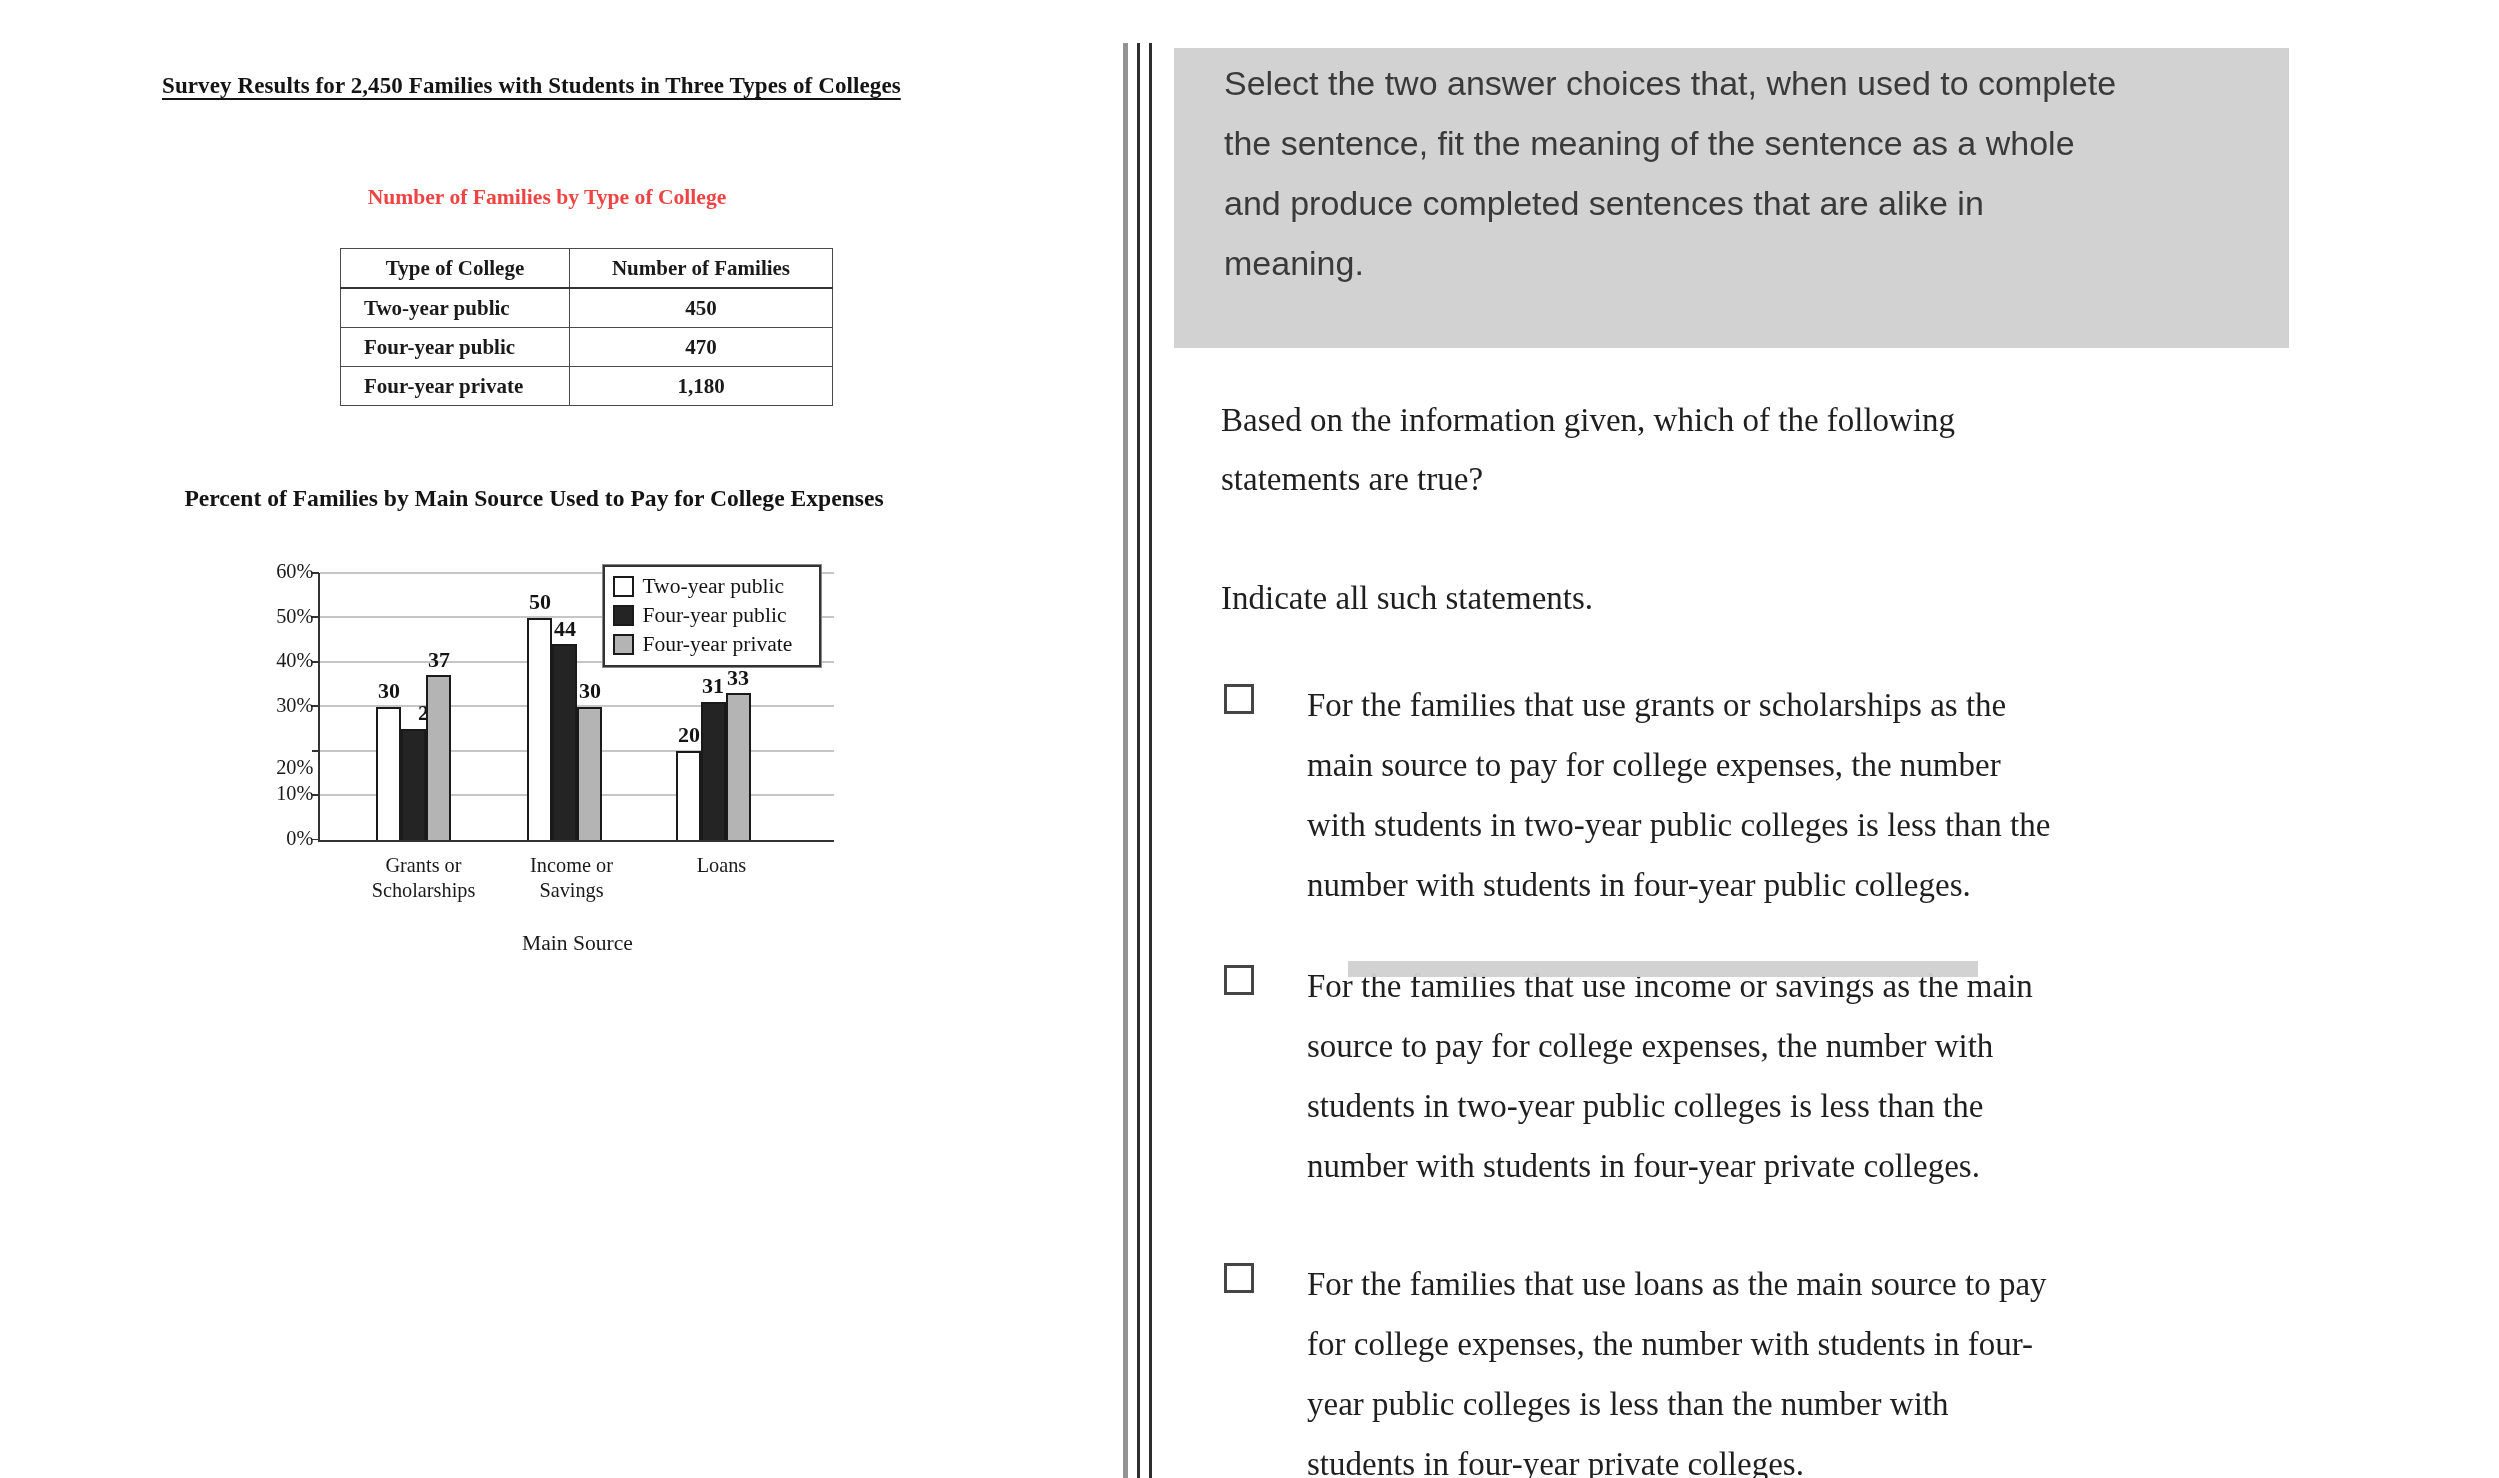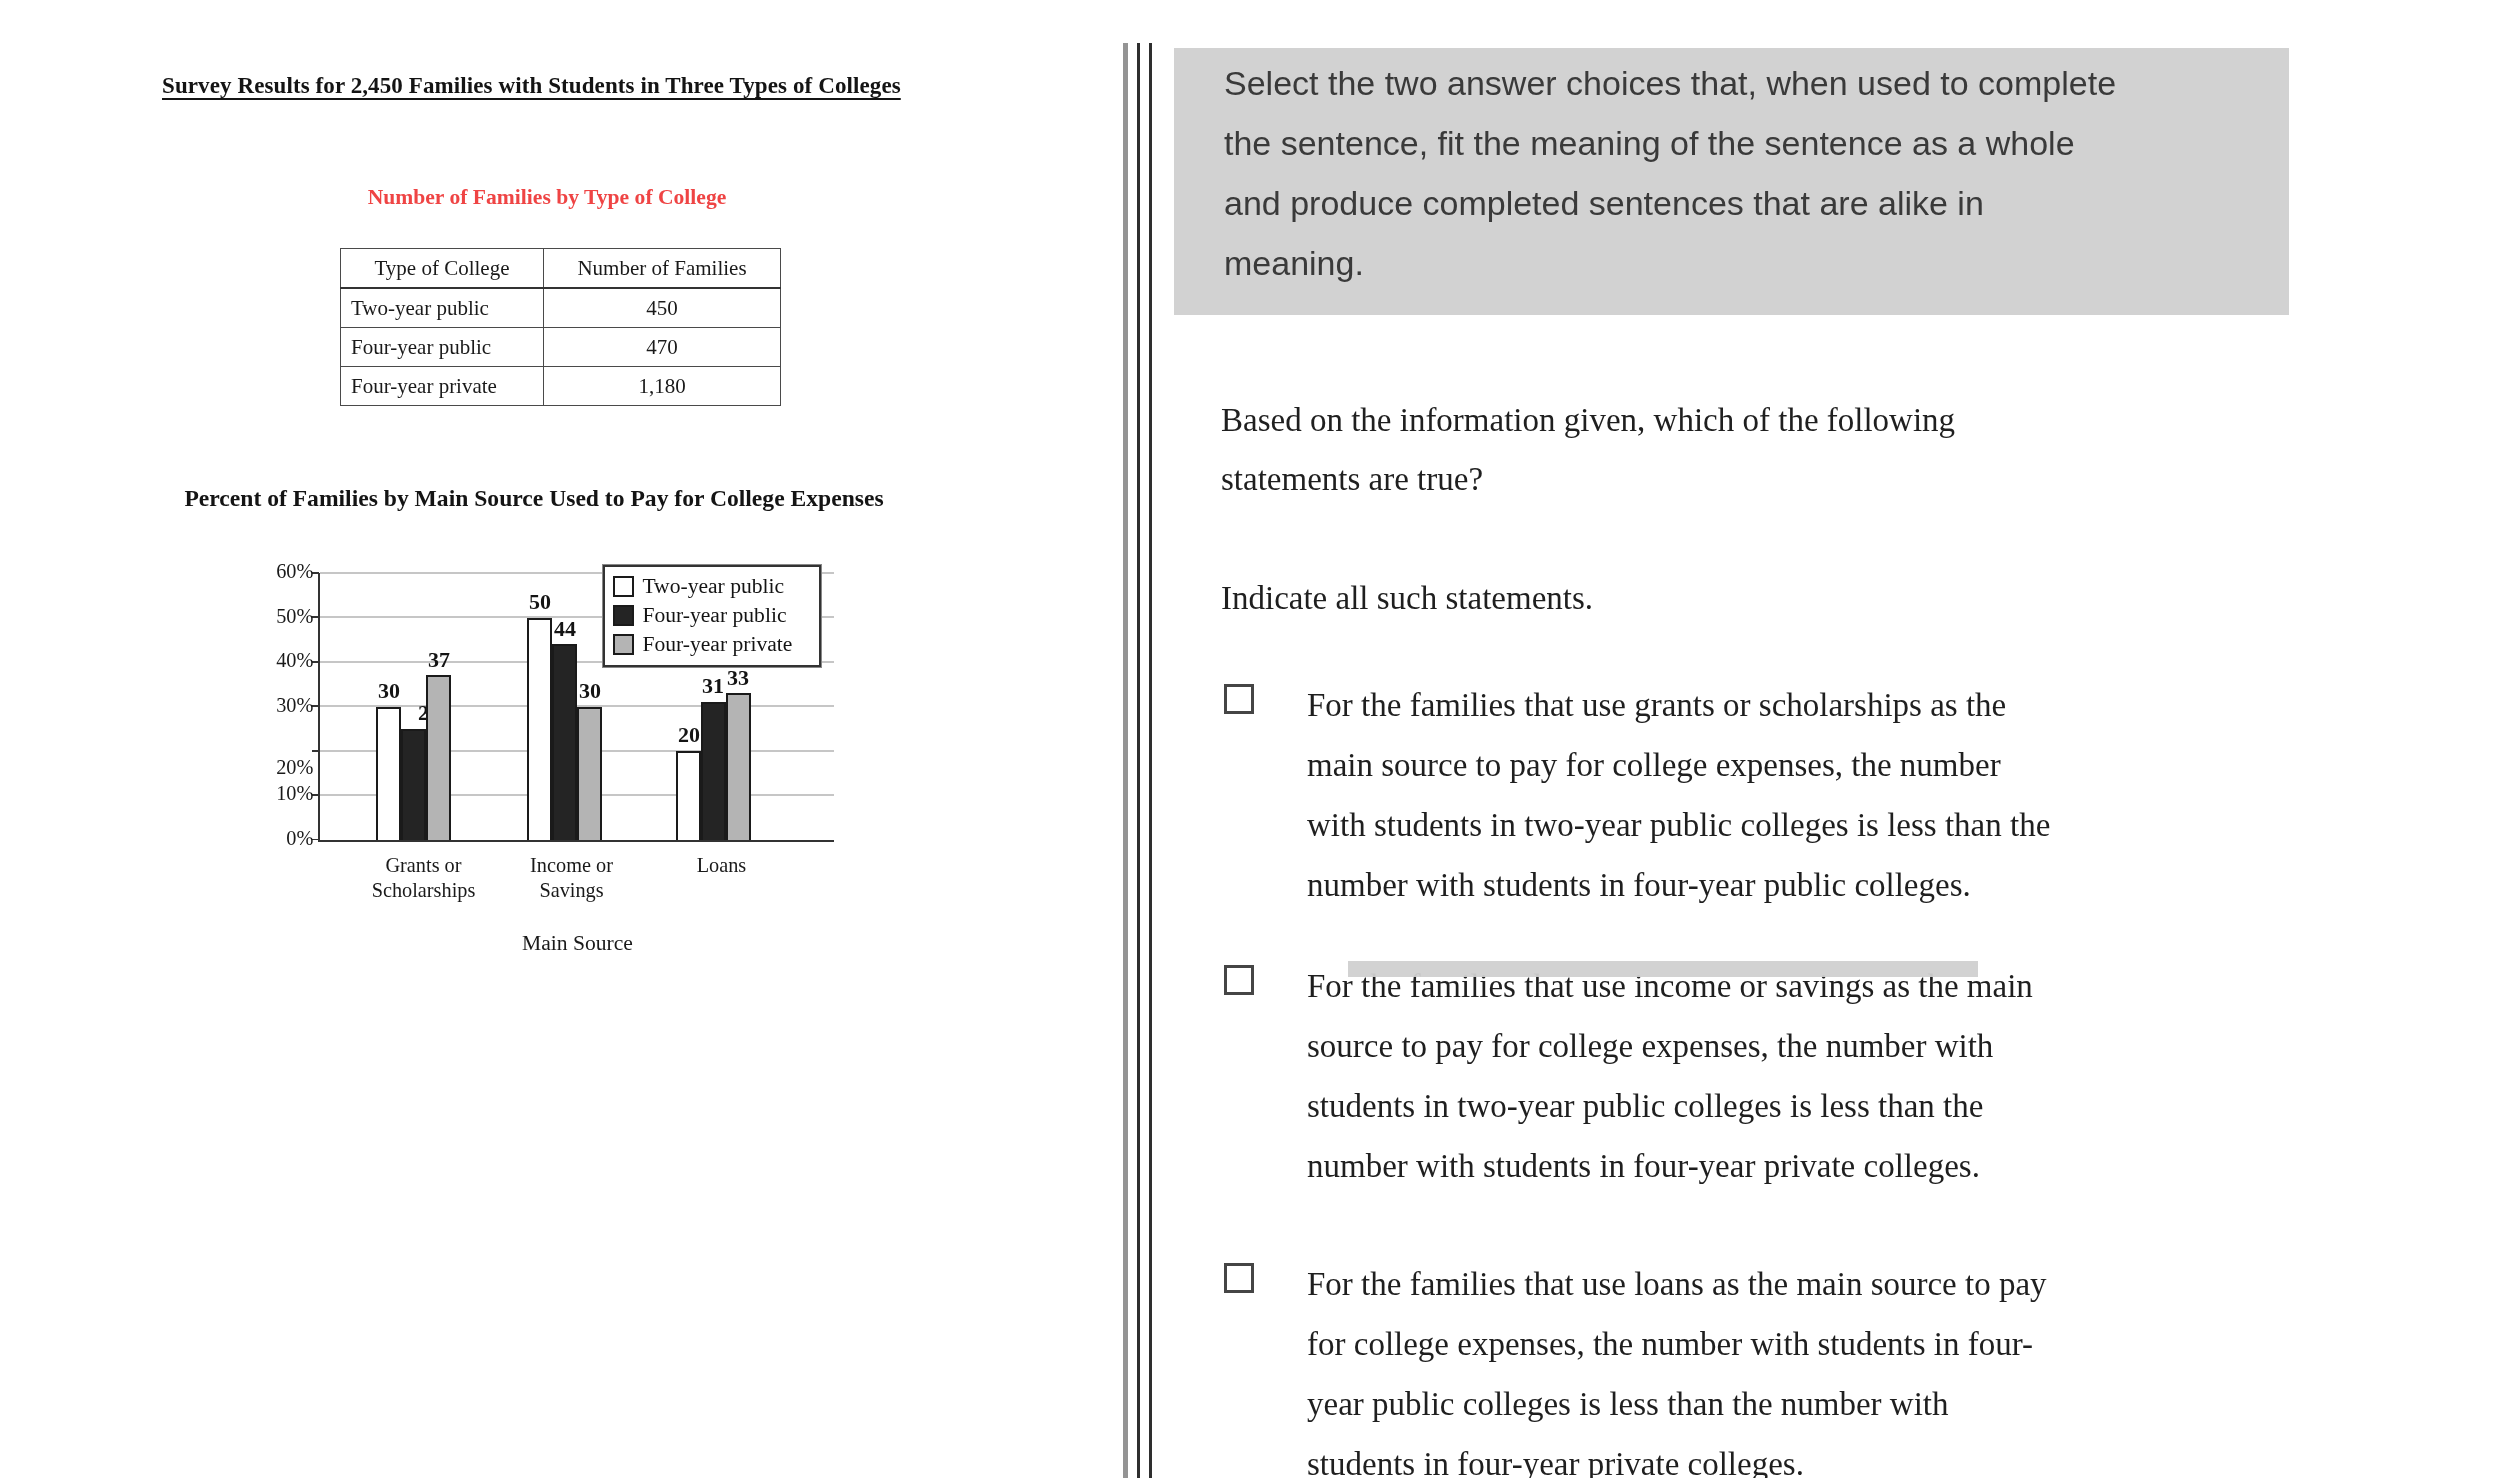--- a/index.html
+++ b/index.html
@@ -17,21 +17,21 @@
   }
   .table-title{
     position:absolute;left:298px;top:185px;width:498px;text-align:center;
     font-size:21.6px;font-weight:bold;color:#ef4444;
   }
   table.families{
     position:absolute;left:340px;top:248px;border-collapse:collapse;
     font-size:21px;color:#1a1a1a;background:#fff;
   }
   table.families th,table.families td{
-    border:1.3px solid #4a4a4a;height:38px;padding:0 10px;font-weight:normal;
+    border:1.3px solid #4a4a4a;height:38px;padding:0 23px;font-weight:bold;
   }
   table.families th{border-bottom:2.6px double #333;}
   table.families .c1{width:182px;text-align:left;}
   table.families .c2{width:216px;text-align:center;}
   table.families th.c1{text-align:center;}
   .chart-main-title{
     position:absolute;left:98px;top:485px;width:872px;text-align:center;
     font-size:23.6px;font-weight:bold;color:#141414;
   }
   .chart{
@@ -64,21 +64,21 @@
     position:absolute;top:367px;left:40px;width:525px;text-align:center;
     font-size:21.6px;color:#1a1a1a;
   }
   
   .divider{position:absolute;top:43px;height:1435px;}
   .div-gray{left:1123px;width:5.2px;background:#949494;}
   .div-dark1{left:1137px;width:2.6px;background:#2e2e2e;}
   .div-dark2{left:1149px;width:2.6px;background:#2e2e2e;}
   
   .instructions{
-    position:absolute;left:1174px;top:48px;width:1115px;height:267px;
+    position:absolute;left:1174px;top:48px;width:1115px;height:300px;
     box-sizing:border-box;background:#d2d2d2;color:#3a3a3a;
     font-family:"Liberation Sans", sans-serif;font-size:34px;line-height:60px;
     padding:5.2px 19.7px 0 50px;white-space:pre-line;
   }
   .question{
     position:absolute;left:1221px;top:391px;width:1075px;
     font-size:33px;line-height:59px;white-space:pre-line;color:#1f1f1f;
   }
   .indicate{
     position:absolute;left:1221px;top:568px;width:1075px;

